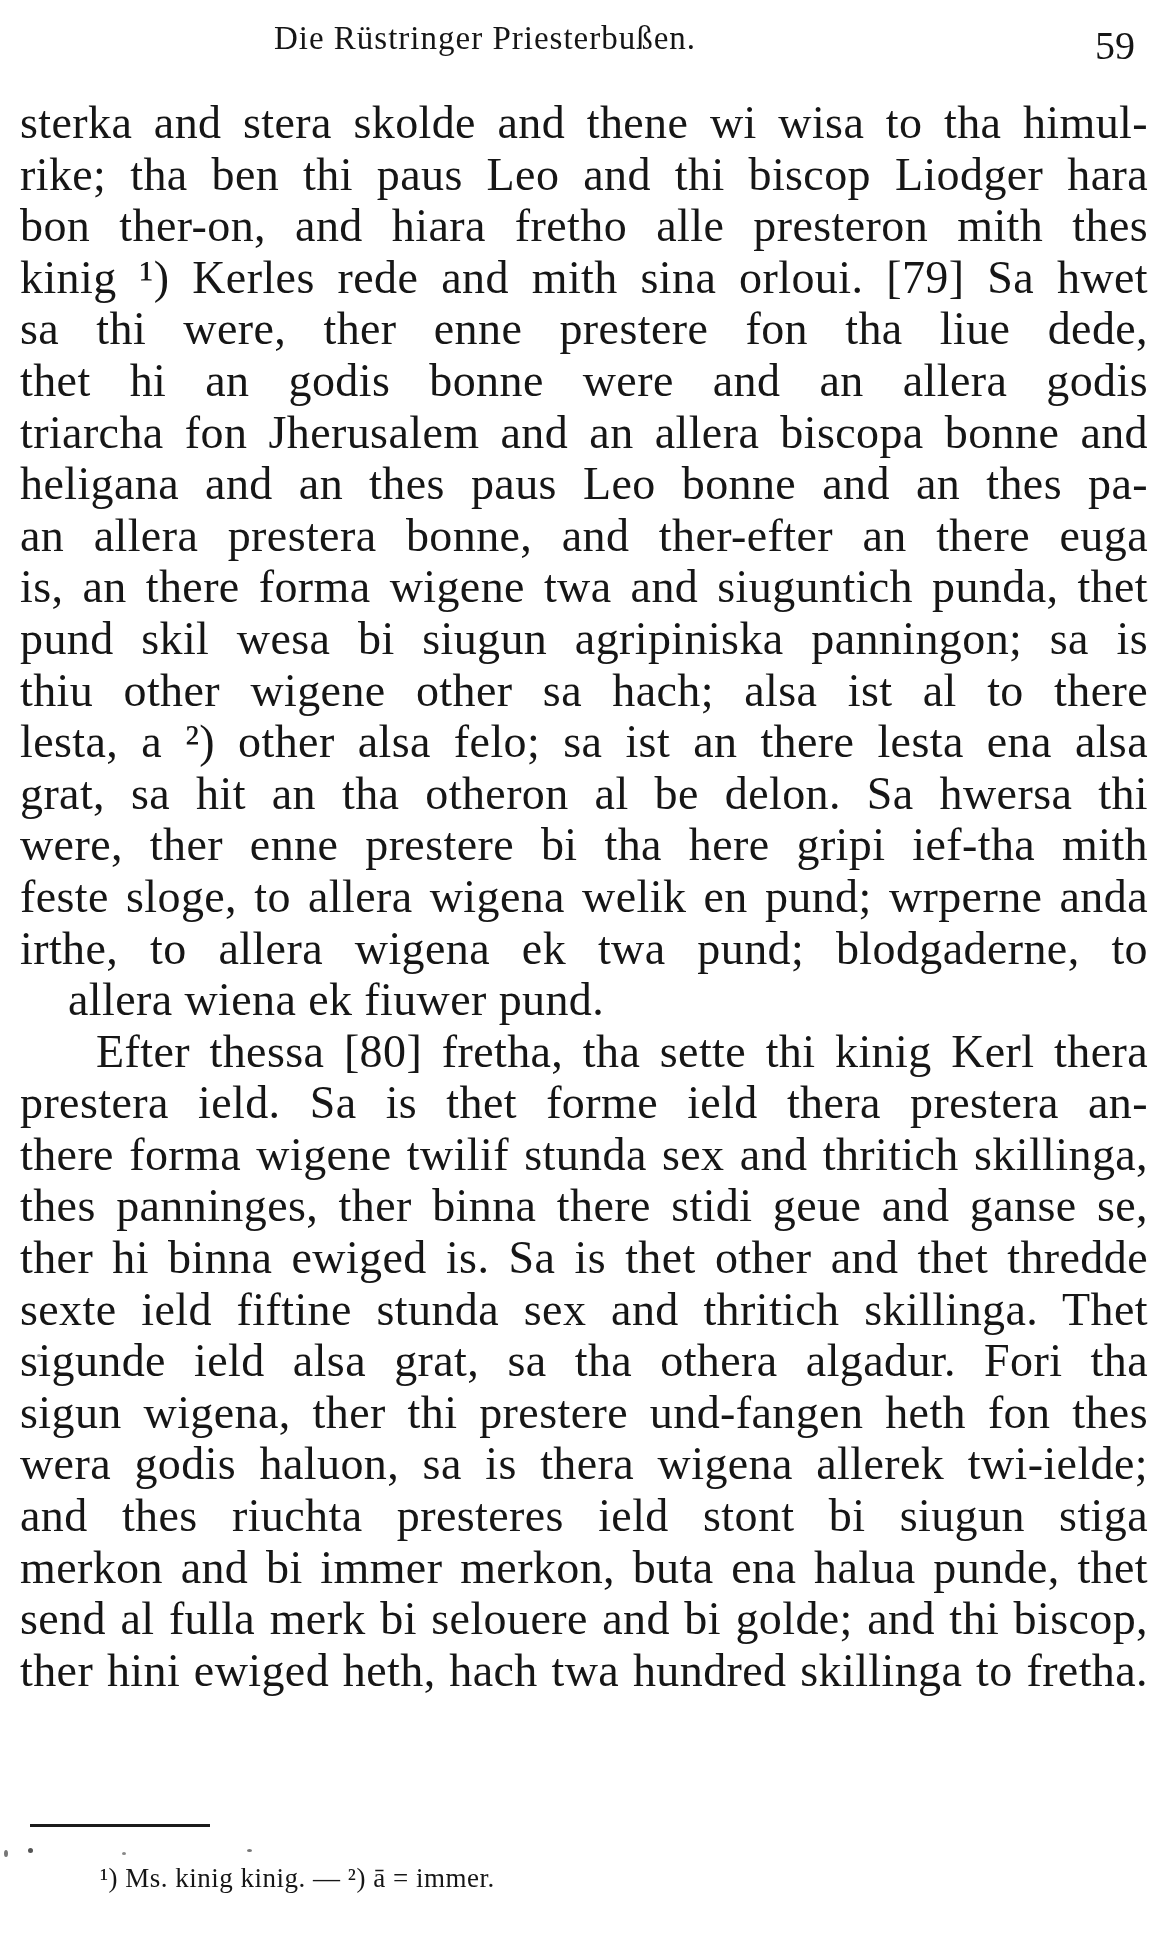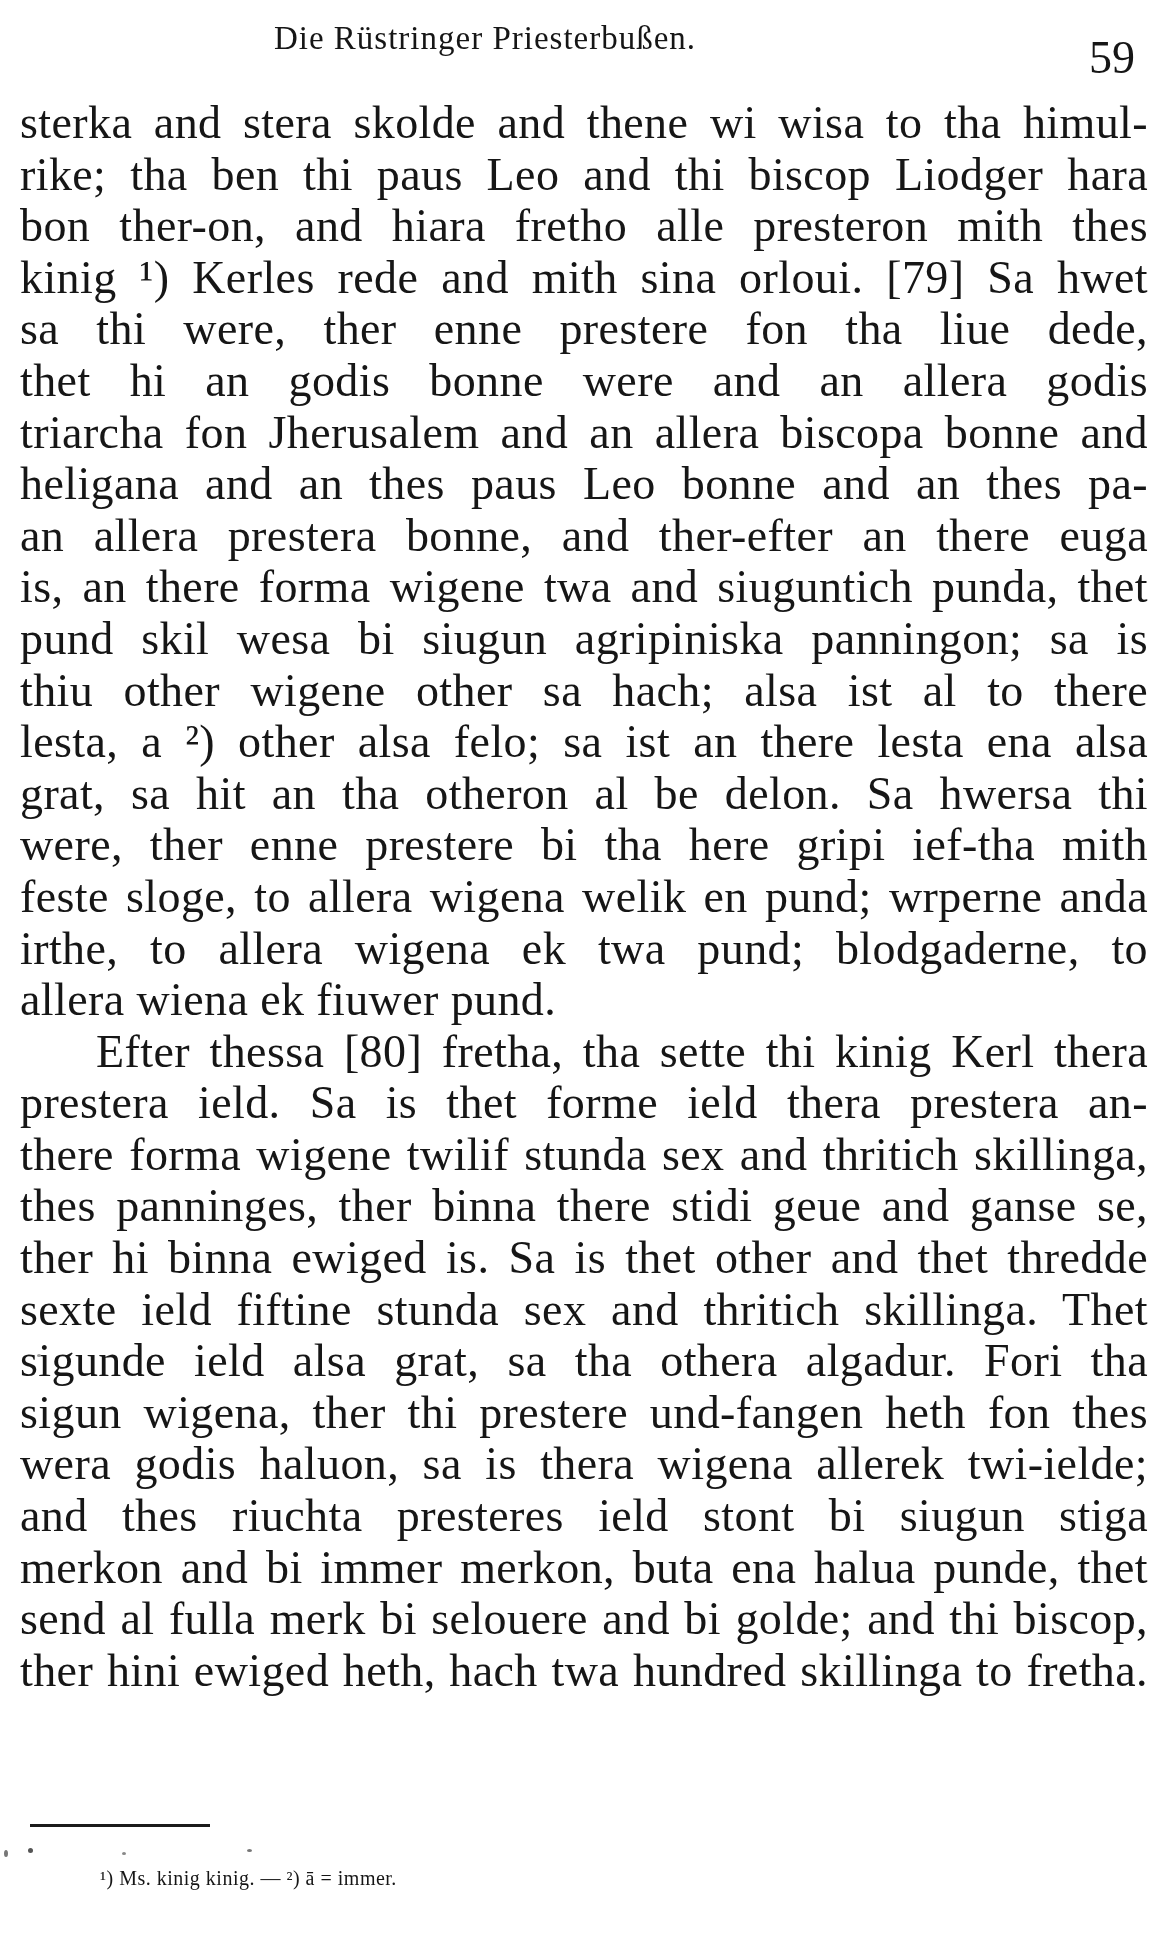--- a/index.html
+++ b/index.html
@@ -29,22 +29,22 @@
     left: 485px;
     top: 0;
     transform: translateX(-50%);
     font-size: 33px;
     letter-spacing: 1px;
     white-space: nowrap;
   }
   .page-number {
     position: absolute;
     right: 76px;
-    top: 11px;
-    font-size: 46px;
+    top: 2px;
+    font-size: 40px;
   }
   .body-text {
     position: absolute;
     top: 97px;
     left: 20px;
     width: 1128px;
   }
   .line {
     height: 51.6px;
     line-height: 51.6px;
@@ -54,34 +54,35 @@
     text-align-last: justify;
     overflow: hidden;
     white-space: normal;
   }
   .line.indent {
     text-indent: 76px;
   }
   .line.last-left {
     text-align: center;
     text-align-last: left;
+    margin-left: 48px;
   }
   .footnote-rule {
     position: absolute;
     top: 1824px;
     left: 30px;
     width: 180px;
     height: 3px;
     background: #1b1b1b;
   }
   .footnote {
     position: absolute;
     top: 1858px;
     left: 100px;
-    font-size: 20px;
+    font-size: 27px;
     letter-spacing: 0.5px;
     line-height: 40px;
   }
   
   .speck {
     position: absolute;
     background: #555;
     border-radius: 50%;
   }
   .speck.s1 { left: 4px;   top: 1850px; width: 4px; height: 7px; background:#777; }

